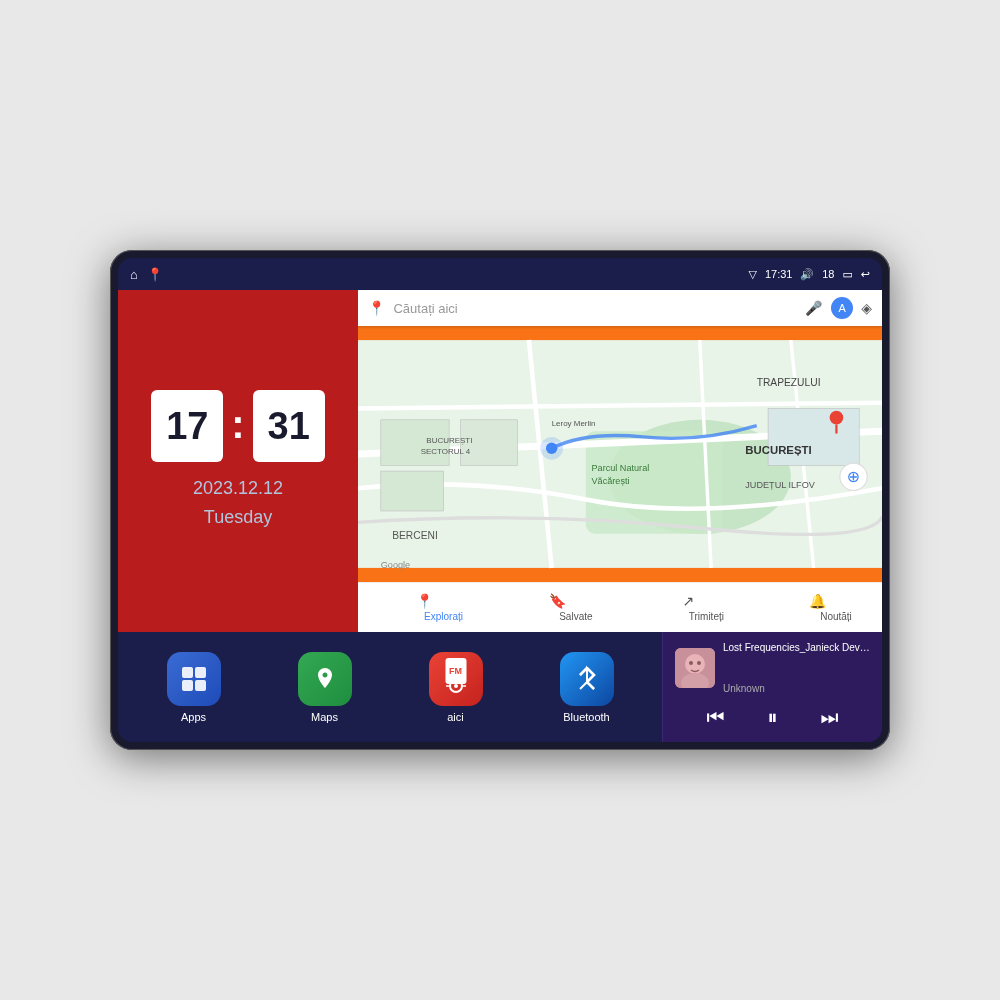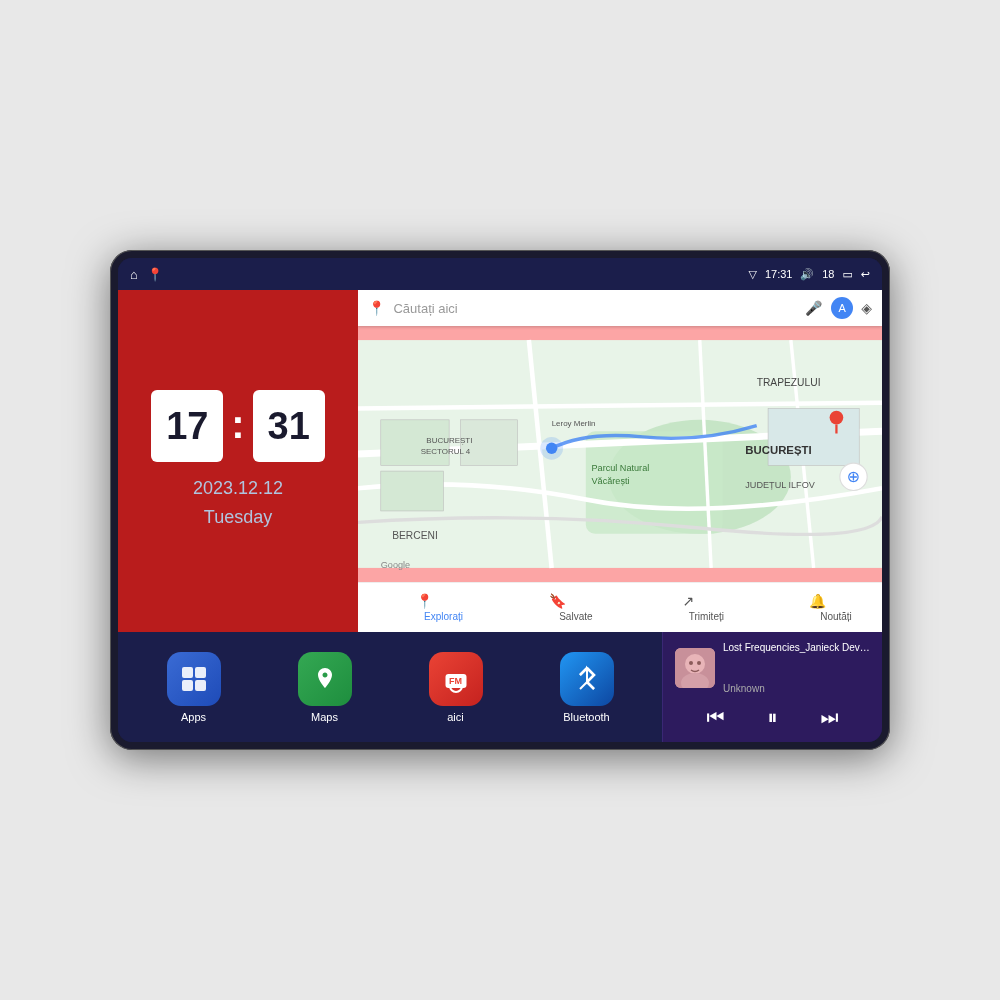--- a/index.html
+++ b/index.html
@@ -173,21 +173,21 @@
       flex: 1;
       position: relative;
       overflow: hidden;
     }
 
     
     .map-bg {
       width: 100%;
       height: 100%;
       position: relative;
-      background: #fca5a5;
+      background: #f97316;
       padding-left: 10px;
     }
 
     
     .map-svg {
       position: absolute;
       top: 0; left: 0;
       width: 100%; height: 100%;
     }
 
@@ -459,21 +459,21 @@
             <div class="app-icon-circle bg-maps">
               <svg width="30" height="30" viewBox="0 0 30 30" fill="none">
                 <path d="M15 4C11.13 4 8 7.13 8 11C8 16.25 15 24 15 24C15 24 22 16.25 22 11C22 7.13 18.87 4 15 4ZM15 13.5C13.62 13.5 12.5 12.38 12.5 11C12.5 9.62 13.62 8.5 15 8.5C16.38 8.5 17.5 9.62 17.5 11C17.5 12.38 16.38 13.5 15 13.5Z" fill="white"></path>
               </svg>
             </div>
             <span class="app-icon-label">Maps</span>
           </div>
 
           <div class="app-icon-item">
             <div class="app-icon-circle bg-radio" style="position:relative;">
-              <div style="background:white;color:#ea4335;font-size:9px;font-weight:bold;padding:2px 4px;border-radius:3px;position:absolute;top:6px;left:50%;transform:translateX(-50%);white-space:nowrap;margin-top:16px;">FM</div>
+              <div style="background:white;color:#ea4335;font-size:9px;font-weight:bold;padding:8px 4px;border-radius:3px;position:absolute;top:6px;left:50%;transform:translateX(-50%);white-space:nowrap;">FM</div>
               <svg width="30" height="30" viewBox="0 0 30 30" fill="none" style="margin-top:8px;">
                 <circle cx="15" cy="18" r="6" fill="none" stroke="white" stroke-width="2"></circle>
                 <circle cx="15" cy="18" r="2" fill="white"></circle>
                 <line x1="9" y1="18" x2="5" y2="18" stroke="white" stroke-width="1.5"></line>
                 <line x1="21" y1="18" x2="25" y2="18" stroke="white" stroke-width="1.5"></line>
               </svg>
             </div>
             <span class="app-icon-label">aici</span>
           </div>
 

